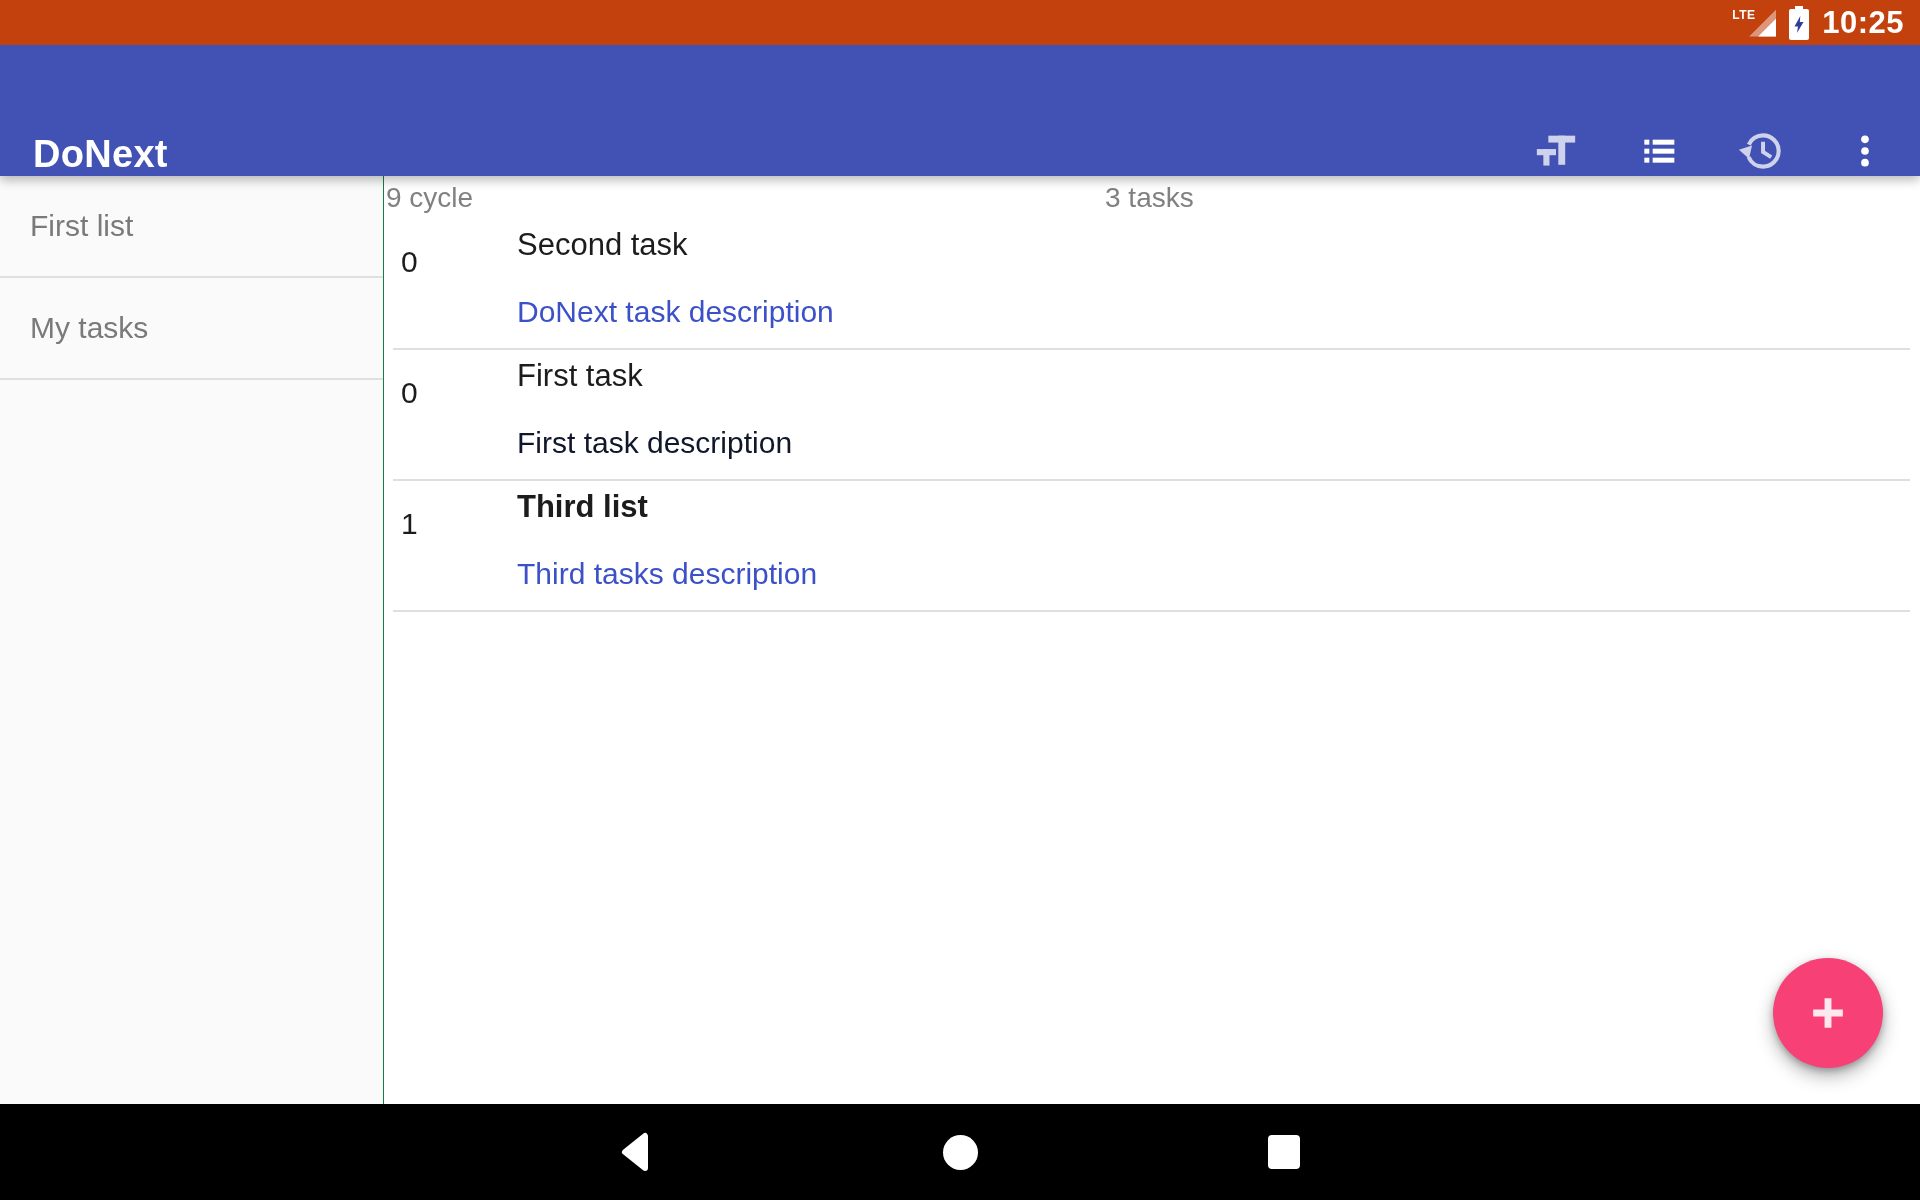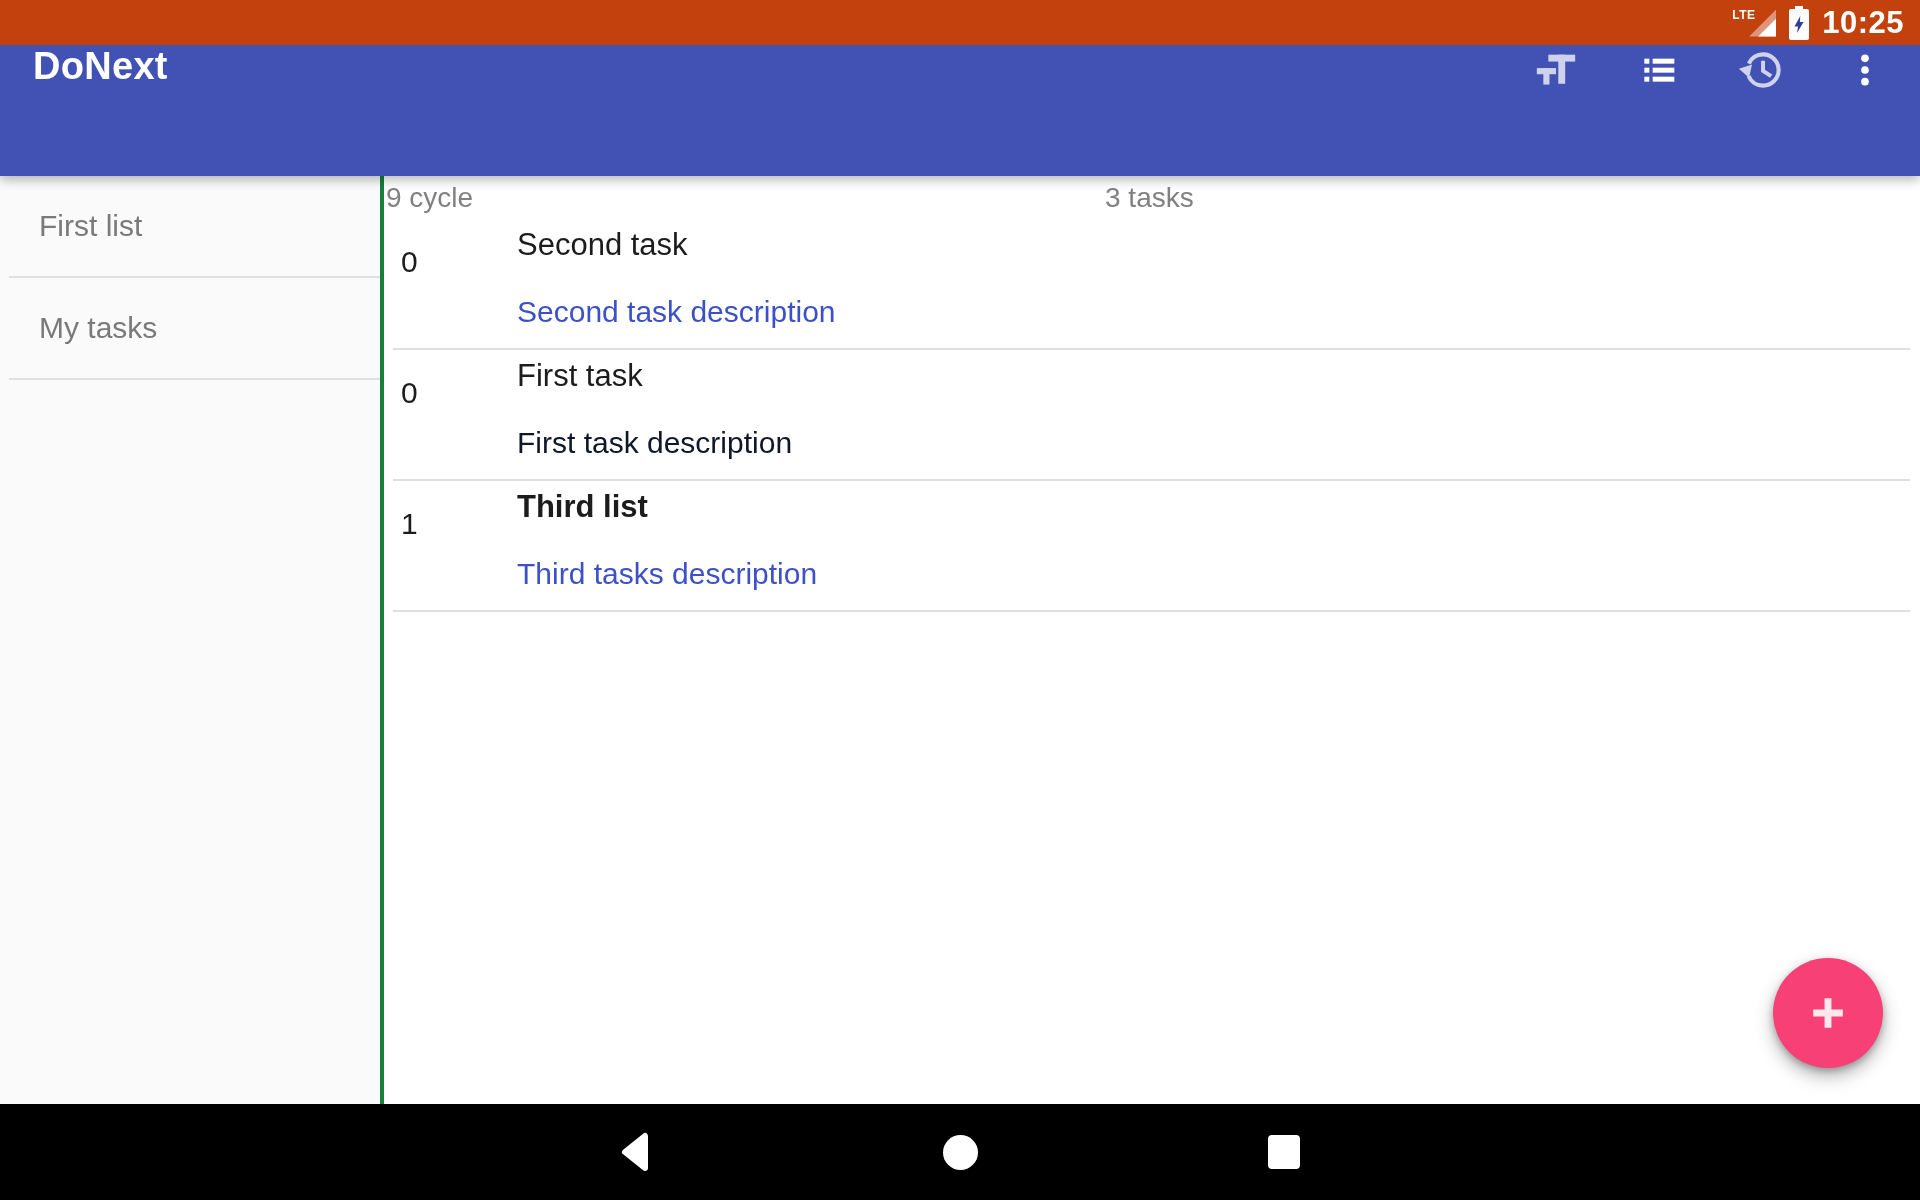--- a/index.html
+++ b/index.html
@@ -17,35 +17,35 @@
     font-weight:bold; letter-spacing:0.5px; }
   .signal-tri { position:absolute; right:0; bottom:3px; width:27px; height:27px;
     background:rgba(255,255,255,0.45); clip-path:polygon(100% 0, 100% 100%, 0 100%); }
   .signal-tri-fill { position:absolute; right:0; bottom:3px; width:18px; height:18px;
     background:#fff; clip-path:polygon(100% 0, 100% 100%, 0 100%); }
   .battery { width:20px; height:34px; }
   .sb-time { color:#fff; font-size:31px; font-weight:bold; letter-spacing:0.5px; }
 
   
   .app-bar { position:absolute; left:0; top:45px; width:1920px; height:131px;
-    background:#4152B4; display:flex; align-items:flex-start; z-index:30;
+    background:#4152B4; display:flex; align-items:flex-end; z-index:30;
     box-shadow:0 4px 10px rgba(0,0,0,0.28); }
   .app-title { color:#fff; font-size:38px; font-weight:bold; margin-left:33px;
     letter-spacing:0.3px; }
   .app-actions { margin-left:auto; display:flex; align-items:center; gap:53px;
     padding-right:30px; }
   .icon-btn { width:50px; height:50px; display:flex; align-items:center;
     justify-content:center; cursor:pointer; }
   .dim { opacity:0.74; }
 
   
   .main { position:absolute; left:0; top:176px; width:1920px; height:928px;
     display:flex; }
   .sidebar { width:384px; height:928px; background:#FAFAFA;
-    border-right:4px solid #15803d;padding-left:9px; }
+    border-right:1px solid #15803d; }
   .side-item { height:102px; display:flex; align-items:center; padding-left:30px;
     font-size:30px; color:#7A7A7A; cursor:pointer; }
   .side-item.divided { border-bottom:2px solid #E0E0E0; }
 
   .content { flex:1; position:relative; background:#fff; }
   .content-header { position:relative; height:43px; }
   .hdr-label { position:absolute; top:6px; font-size:28px; color:#818181; }
   .hdr-cycles { left:2px; }
   .hdr-tasks { left:721px; }
 
@@ -155,21 +155,21 @@
     <div class="content">
       <div class="content-header">
         <span class="hdr-label hdr-cycles">9 cycle</span>
         <span class="hdr-label hdr-tasks">3 tasks</span>
       </div>
       <div id="task-rows">
   <div class="task-row">
     <div class="task-num">0</div>
     <div class="task-texts">
       <span class="task-title">Second task</span>
-      <span class="task-desc" style="color: rgb(60, 81, 200);">Second task description</span>
+      <span class="task-desc" style="color: rgb(60, 81, 200);">DoNext task description</span>
     </div>
   </div>
 
   <div class="task-row">
     <div class="task-num">0</div>
     <div class="task-texts">
       <span class="task-title">First task</span>
       <span class="task-desc" style="color: #0f172a;">First task description</span>
     </div>
   </div>

